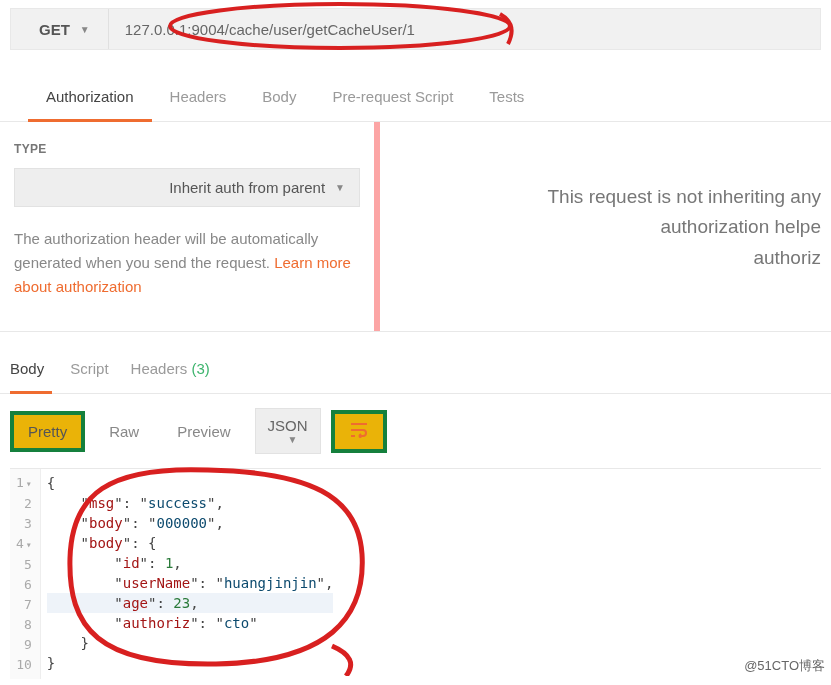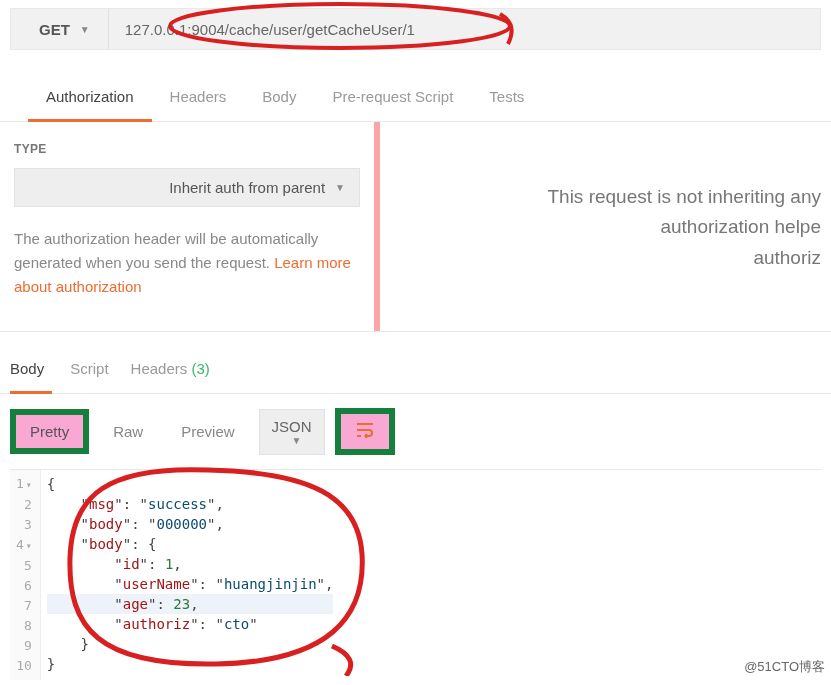--- a/index.html
+++ b/index.html
@@ -22,21 +22,21 @@
   .type-select { margin-top: 12px; background: #eee; border: 1px solid #e2e2e2; padding: 10px 14px; display: flex; justify-content: flex-end; align-items: center; cursor: pointer; color: #555; font-size: 15px; }
   .auth-desc { margin-top: 20px; font-size: 15px; color: #888; line-height: 1.6; }
   .auth-link { color: #ef6c30; text-decoration: none; }
 
   .resp-tabs { display: flex; padding: 20px 10px 0 10px; border-bottom: 1px solid #e8e8e8; align-items: baseline; }
   .resp-tab { padding: 8px 22px 14px 0; color: #9a9a9a; cursor: pointer; font-size: 15px; }
   .resp-tab.active { color: #444; border-bottom: 3px solid #ef6c30; margin-bottom: -1px; padding-right: 8px; margin-right: 18px;}
   .count-green { color: #3db46d; }
 
   .view-bar { display: flex; align-items: center; padding: 14px 10px; gap: 10px; }
-  .view-btn { background: #f9a8d4; border: 6px solid #15803d; padding: 8px 14px; color: #888; cursor: pointer; font-size: 15px; }
+  .view-btn { background: #eab308; border: 4px solid #15803d; padding: 8px 14px; color: #888; cursor: pointer; font-size: 15px; }
   .view-btn.active { color: #555; }
   .format-select { display: flex; align-items: center; background: #eee; border: 1px solid #e2e2e2; padding: 8px 12px; cursor: pointer; color: #666; font-size: 15px; flex-direction: column; }
   .wrap-icon svg { stroke: #ef6c30; }
 
   .code-area { border-top: 1px solid #e8e8e8; display: flex; font-family: Consolas, Monaco, monospace; font-size: 14px; background: #fff; margin: 0 10px; }
   .gutter { background: #fafafa; border-right: 1px solid #eee; padding: 4px 8px 4px 6px; text-align: right; color: #aaa; user-select: none; }
   .gutter div { line-height: 20px; font-size: 13px; }
   .fold { color: #aaa; font-size: 10px; margin-left: 2px; }
   .code { padding: 4px 6px; line-height: 20px; }
   .code div { white-space: pre; }

